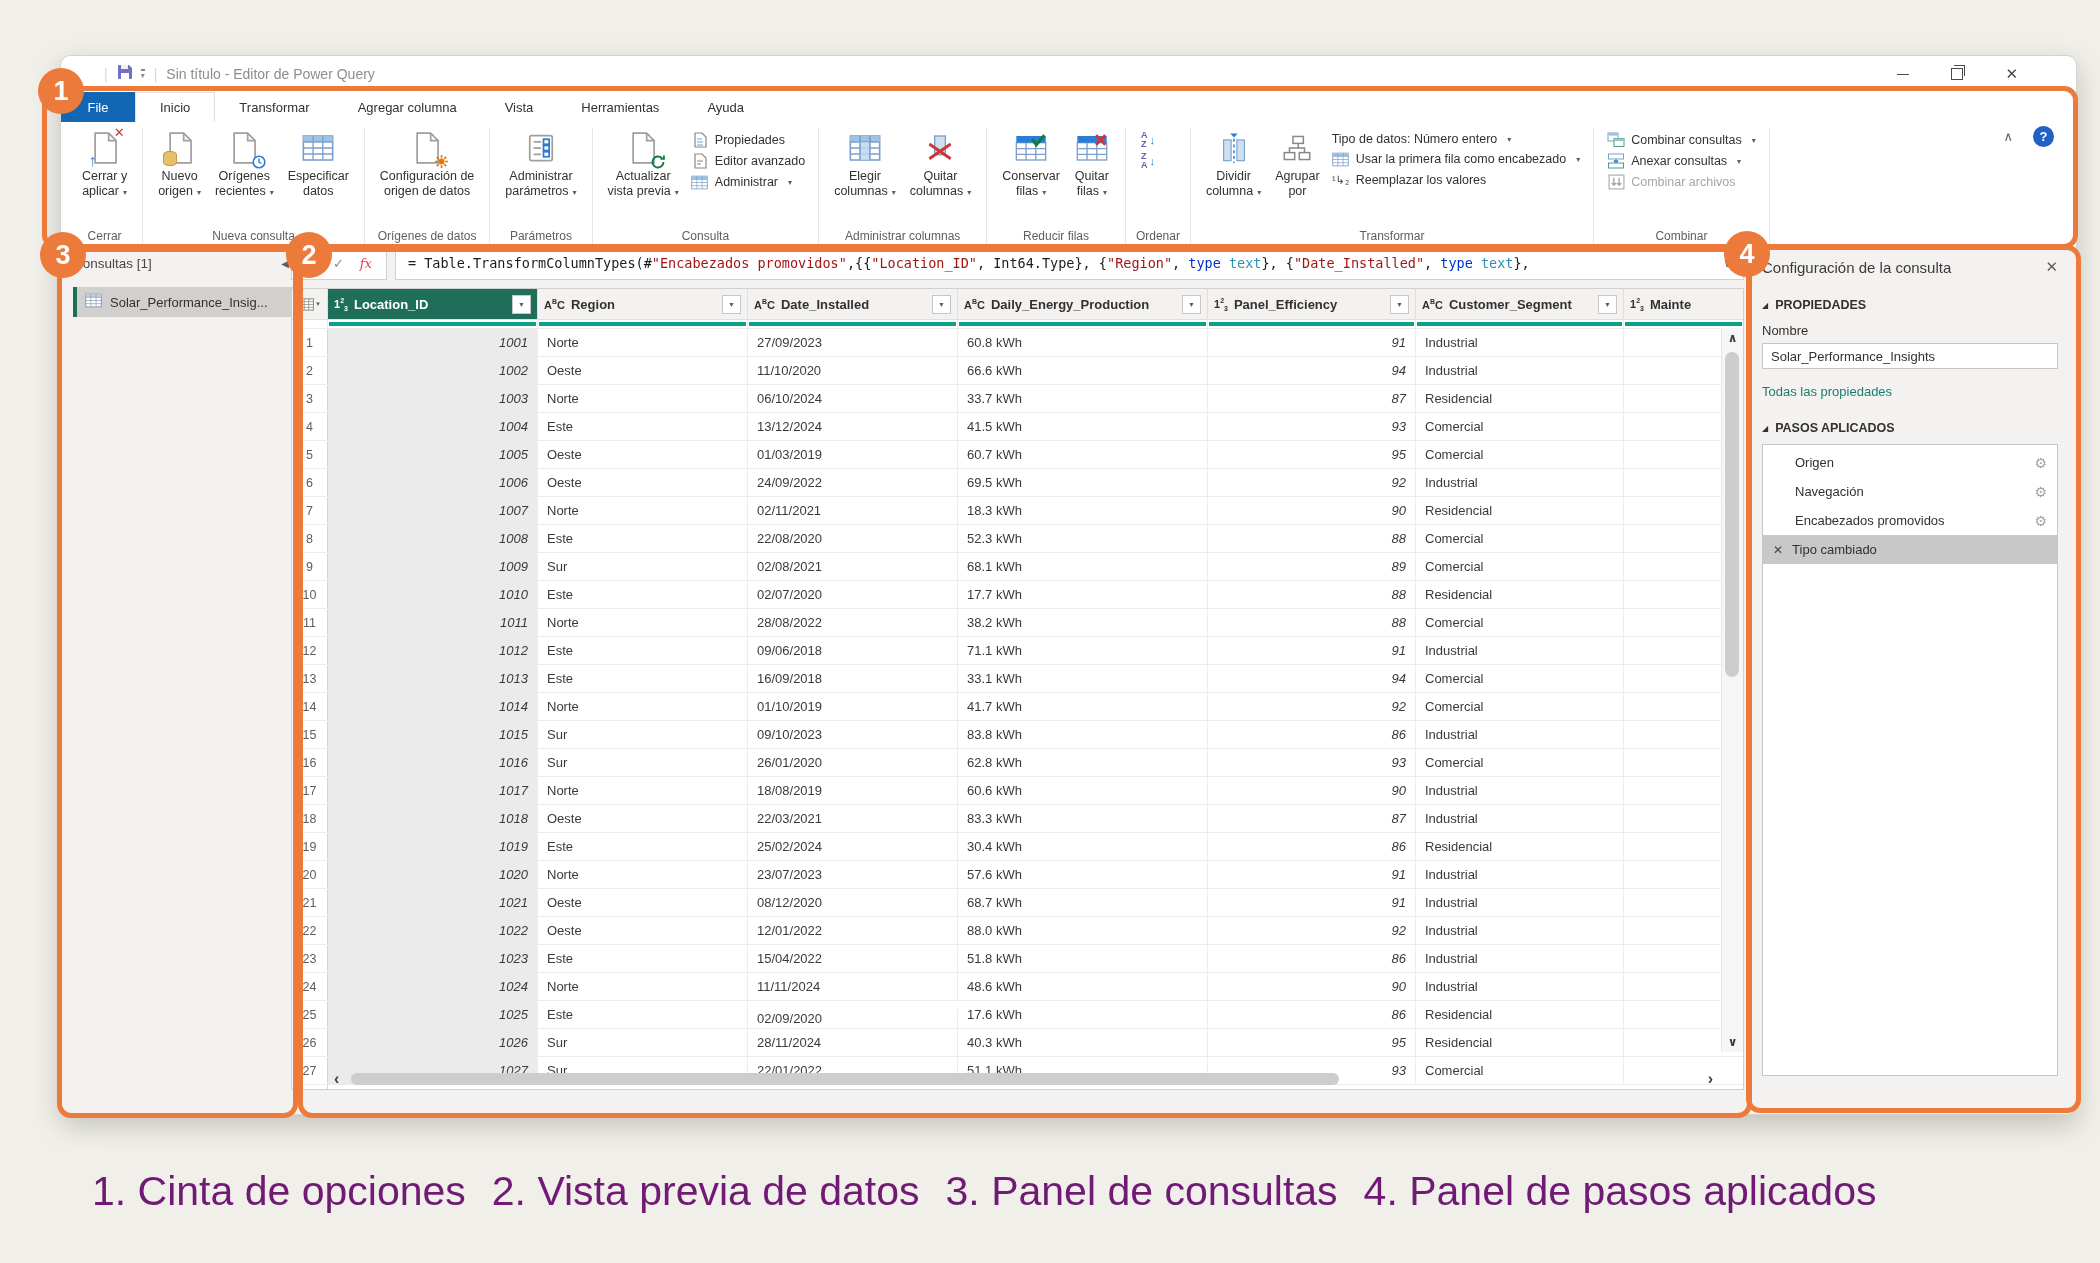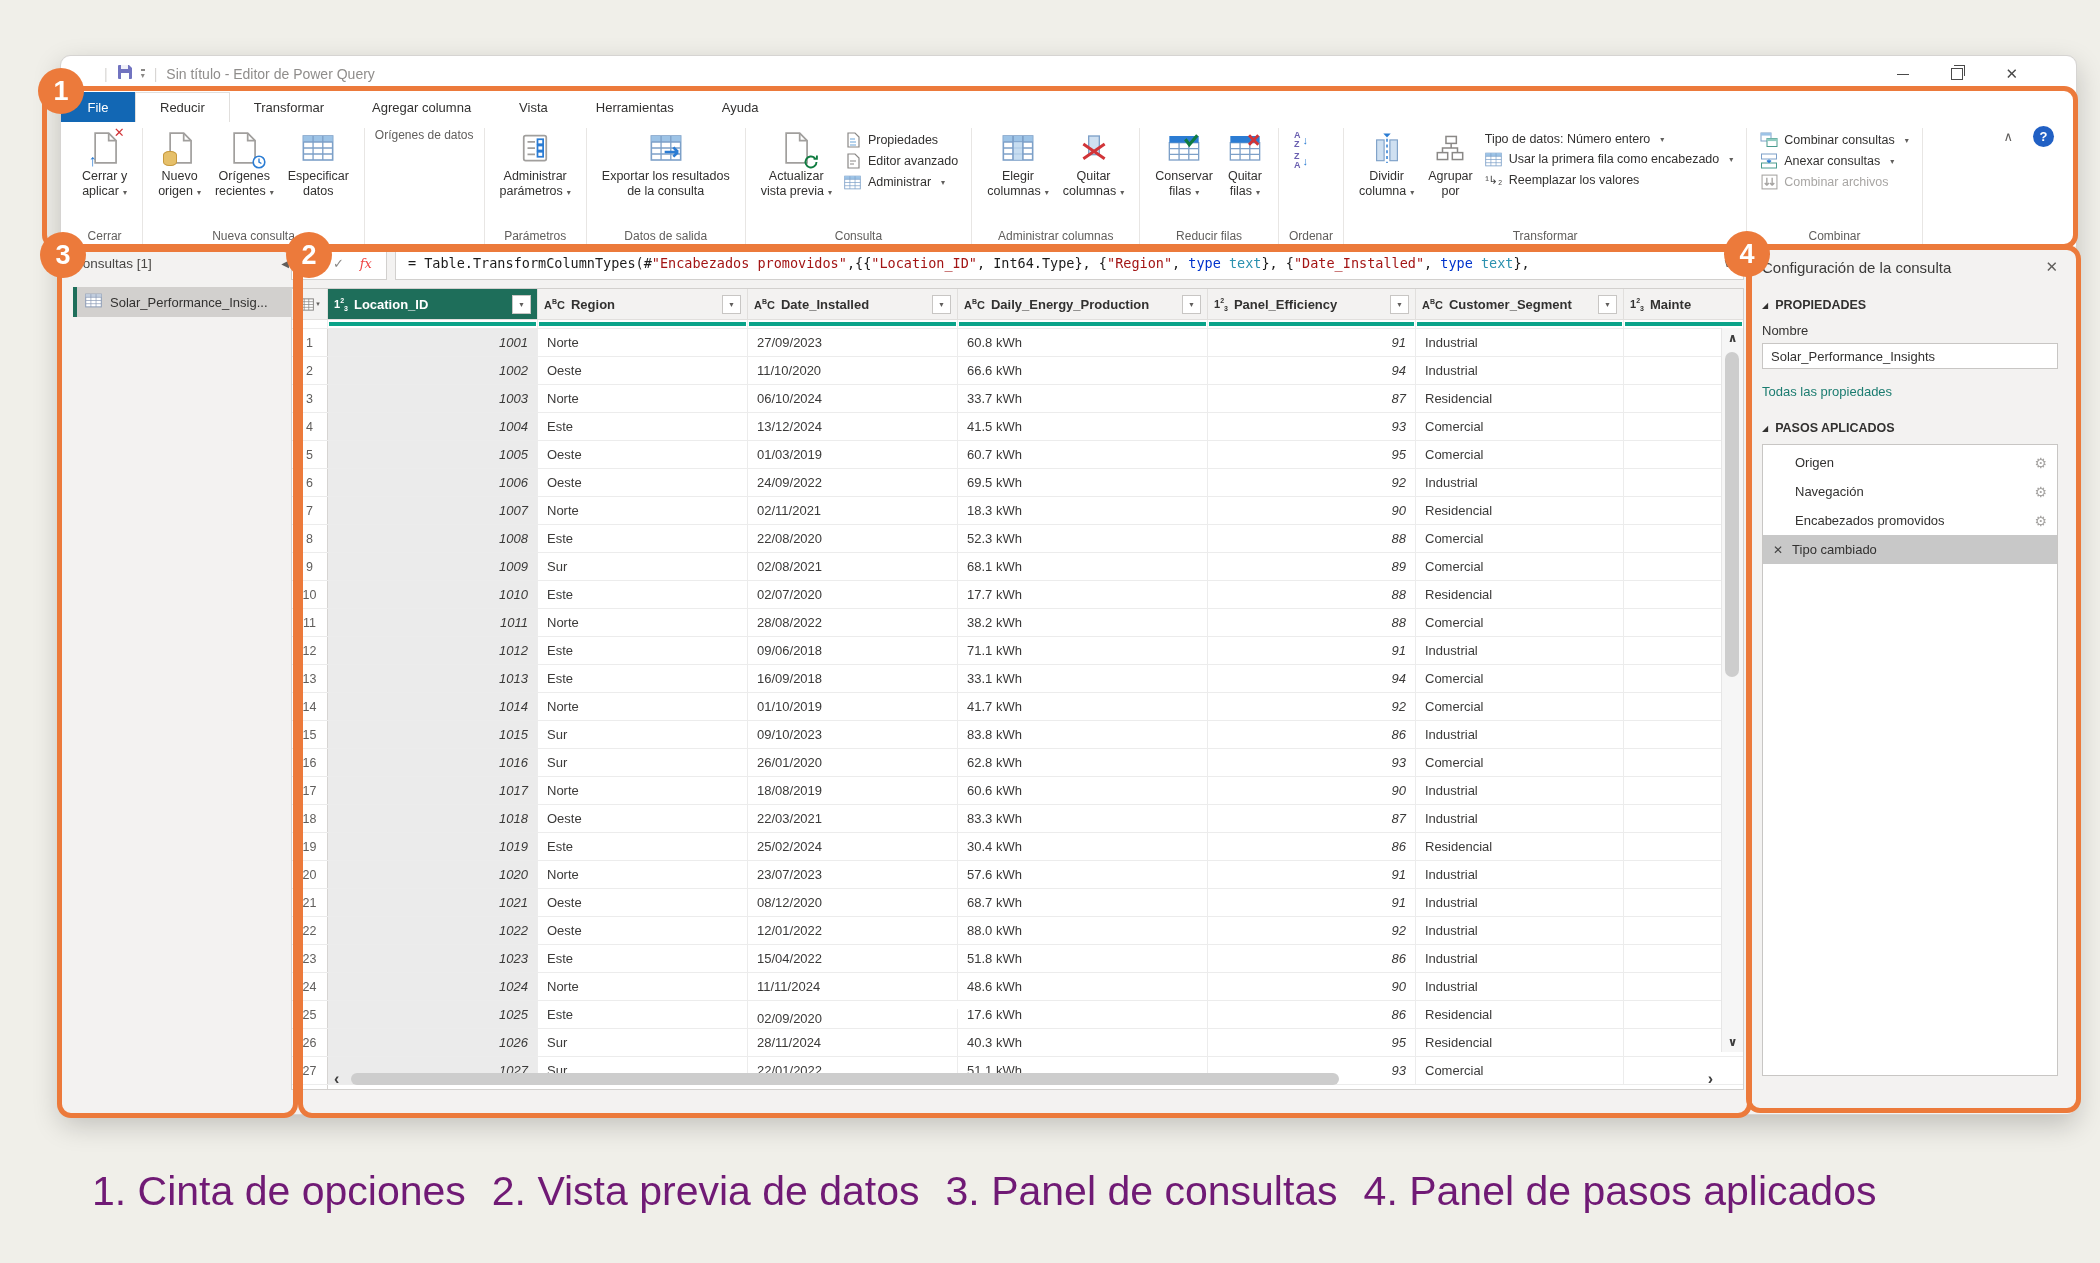--- a/index.html
+++ b/index.html
@@ -152,21 +152,21 @@
     <div class="win-controls">
       <span class="wc-min"></span>
       <span class="wc-restore"></span>
       <span class="wc-close">✕</span>
     </div>
   </div>
 
   <div class="tabrow">
     <div class="file-btn">File</div>
     <div id="tabs-host" style="display:flex">
-        <div class="tab active">Reducir</div>
+        <div class="tab active">Inicio</div>
         <div class="tab">Transformar</div>
         <div class="tab">Agregar columna</div>
         <div class="tab">Vista</div>
         <div class="tab">Herramientas</div>
         <div class="tab">Ayuda</div>
       </div>
   </div>
 
   <div class="ribbon-extras">
     <span class="collapse-ribbon">∧</span>
@@ -226,56 +226,57 @@
                 <path d="M8.3 1v18M15.6 1v18M1 10h22M1 14.5h22M1 5.5h22" stroke="#7da0c8" stroke-width="1"></path>
               </svg>
             </span>
             <span class="lbl">Especificar
 datos</span>
           </div>
         </div>
         <div class="rgroup-label">Nueva consulta</div>
       </div>
       <div class="rgroup">
+        <div class="rgroup-content">
+          <div class="rbtn-big">
+            <span class="icn">
+              <svg width="28" height="32" viewBox="0 0 22 26">
+                <path d="M3 1h11l6 6v18H3z" fill="#fff" stroke="#a19f9d" stroke-width="1.4"></path>
+                <path d="M14 1v6h6" fill="none" stroke="#a19f9d" stroke-width="1.4"></path>
+              </svg>
+              <svg class="ovsvg" style="right:-4px;bottom:-3px" width="15" height="15" viewBox="0 0 16 16">
+                <g stroke="#e8740c" stroke-width="1.8">
+                  <path d="M8 1v3M8 12v3M1 8h3M12 8h3M3 3l2.2 2.2M10.8 10.8L13 13M13 3l-2.2 2.2M5.2 10.8L3 13"></path>
+                </g>
+                <circle cx="8" cy="8" r="3.2" fill="#e8740c"></circle>
+              </svg>
+            </span>
+            <span class="lbl">Configuración de
+origen de datos</span>
+          </div>
+        </div>
         <div class="rgroup-label">Orígenes de datos</div>
       </div>
       <div class="rgroup">
         <div class="rgroup-content">
           <div class="rbtn-big">
             <span class="icn">
               <svg width="30" height="30" viewBox="0 0 24 24">
                 <rect x="3" y="2" width="18" height="20" rx="1.5" fill="#fff" stroke="#a19f9d" stroke-width="1.4"></rect>
                 <path d="M6 7h6M6 12h6M6 17h6" stroke="#a19f9d" stroke-width="1.4"></path>
                 <rect x="14" y="5" width="4.5" height="4" fill="#fff" stroke="#2b7cd3" stroke-width="1.4"></rect>
                 <rect x="14" y="10" width="4.5" height="4" fill="#fff" stroke="#2b7cd3" stroke-width="1.4"></rect>
                 <rect x="14" y="15" width="4.5" height="4" fill="#fff" stroke="#2b7cd3" stroke-width="1.4"></rect>
               </svg>
             </span>
             <span class="lbl">Administrar
 parámetros<span class="caret">▾</span></span>
           </div>
         </div>
         <div class="rgroup-label">Parámetros</div>
-      </div>
-      <div class="rgroup">
-        <div class="rgroup-content">
-          <div class="rbtn-big">
-            <span class="icn">
-              <svg width="32" height="28" viewBox="0 0 24 20">
-                <rect x="1" y="1" width="22" height="18" fill="#fff" stroke="#7da0c8" stroke-width="1.2"></rect>
-                <rect x="1" y="1" width="22" height="4.5" fill="#9dc3e6"></rect>
-                <path d="M8.3 1v18M15.6 1v18M1 10h22M1 14.5h22M1 5.5h22" stroke="#7da0c8" stroke-width="1"></path>
-                <path d="M11 13h10m0 0l-3.5-3.5M21 13l-3.5 3.5" stroke="#2b7cd3" stroke-width="2" fill="none"></path>
-              </svg>
-            </span>
-            <span class="lbl">Exportar los resultados
-de la consulta</span>
-          </div>
-        </div>
-        <div class="rgroup-label">Datos de salida</div>
       </div>
       <div class="rgroup">
         <div class="rgroup-content">
           <div class="rbtn-big">
             <span class="icn">
               <svg width="28" height="32" viewBox="0 0 22 26">
                 <path d="M3 1h11l6 6v18H3z" fill="#fff" stroke="#a19f9d" stroke-width="1.4"></path>
                 <path d="M14 1v6h6" fill="none" stroke="#a19f9d" stroke-width="1.4"></path>
               </svg>
               <svg class="ovsvg" style="right:-5px;bottom:-4px" width="16" height="16" viewBox="0 0 16 16">

